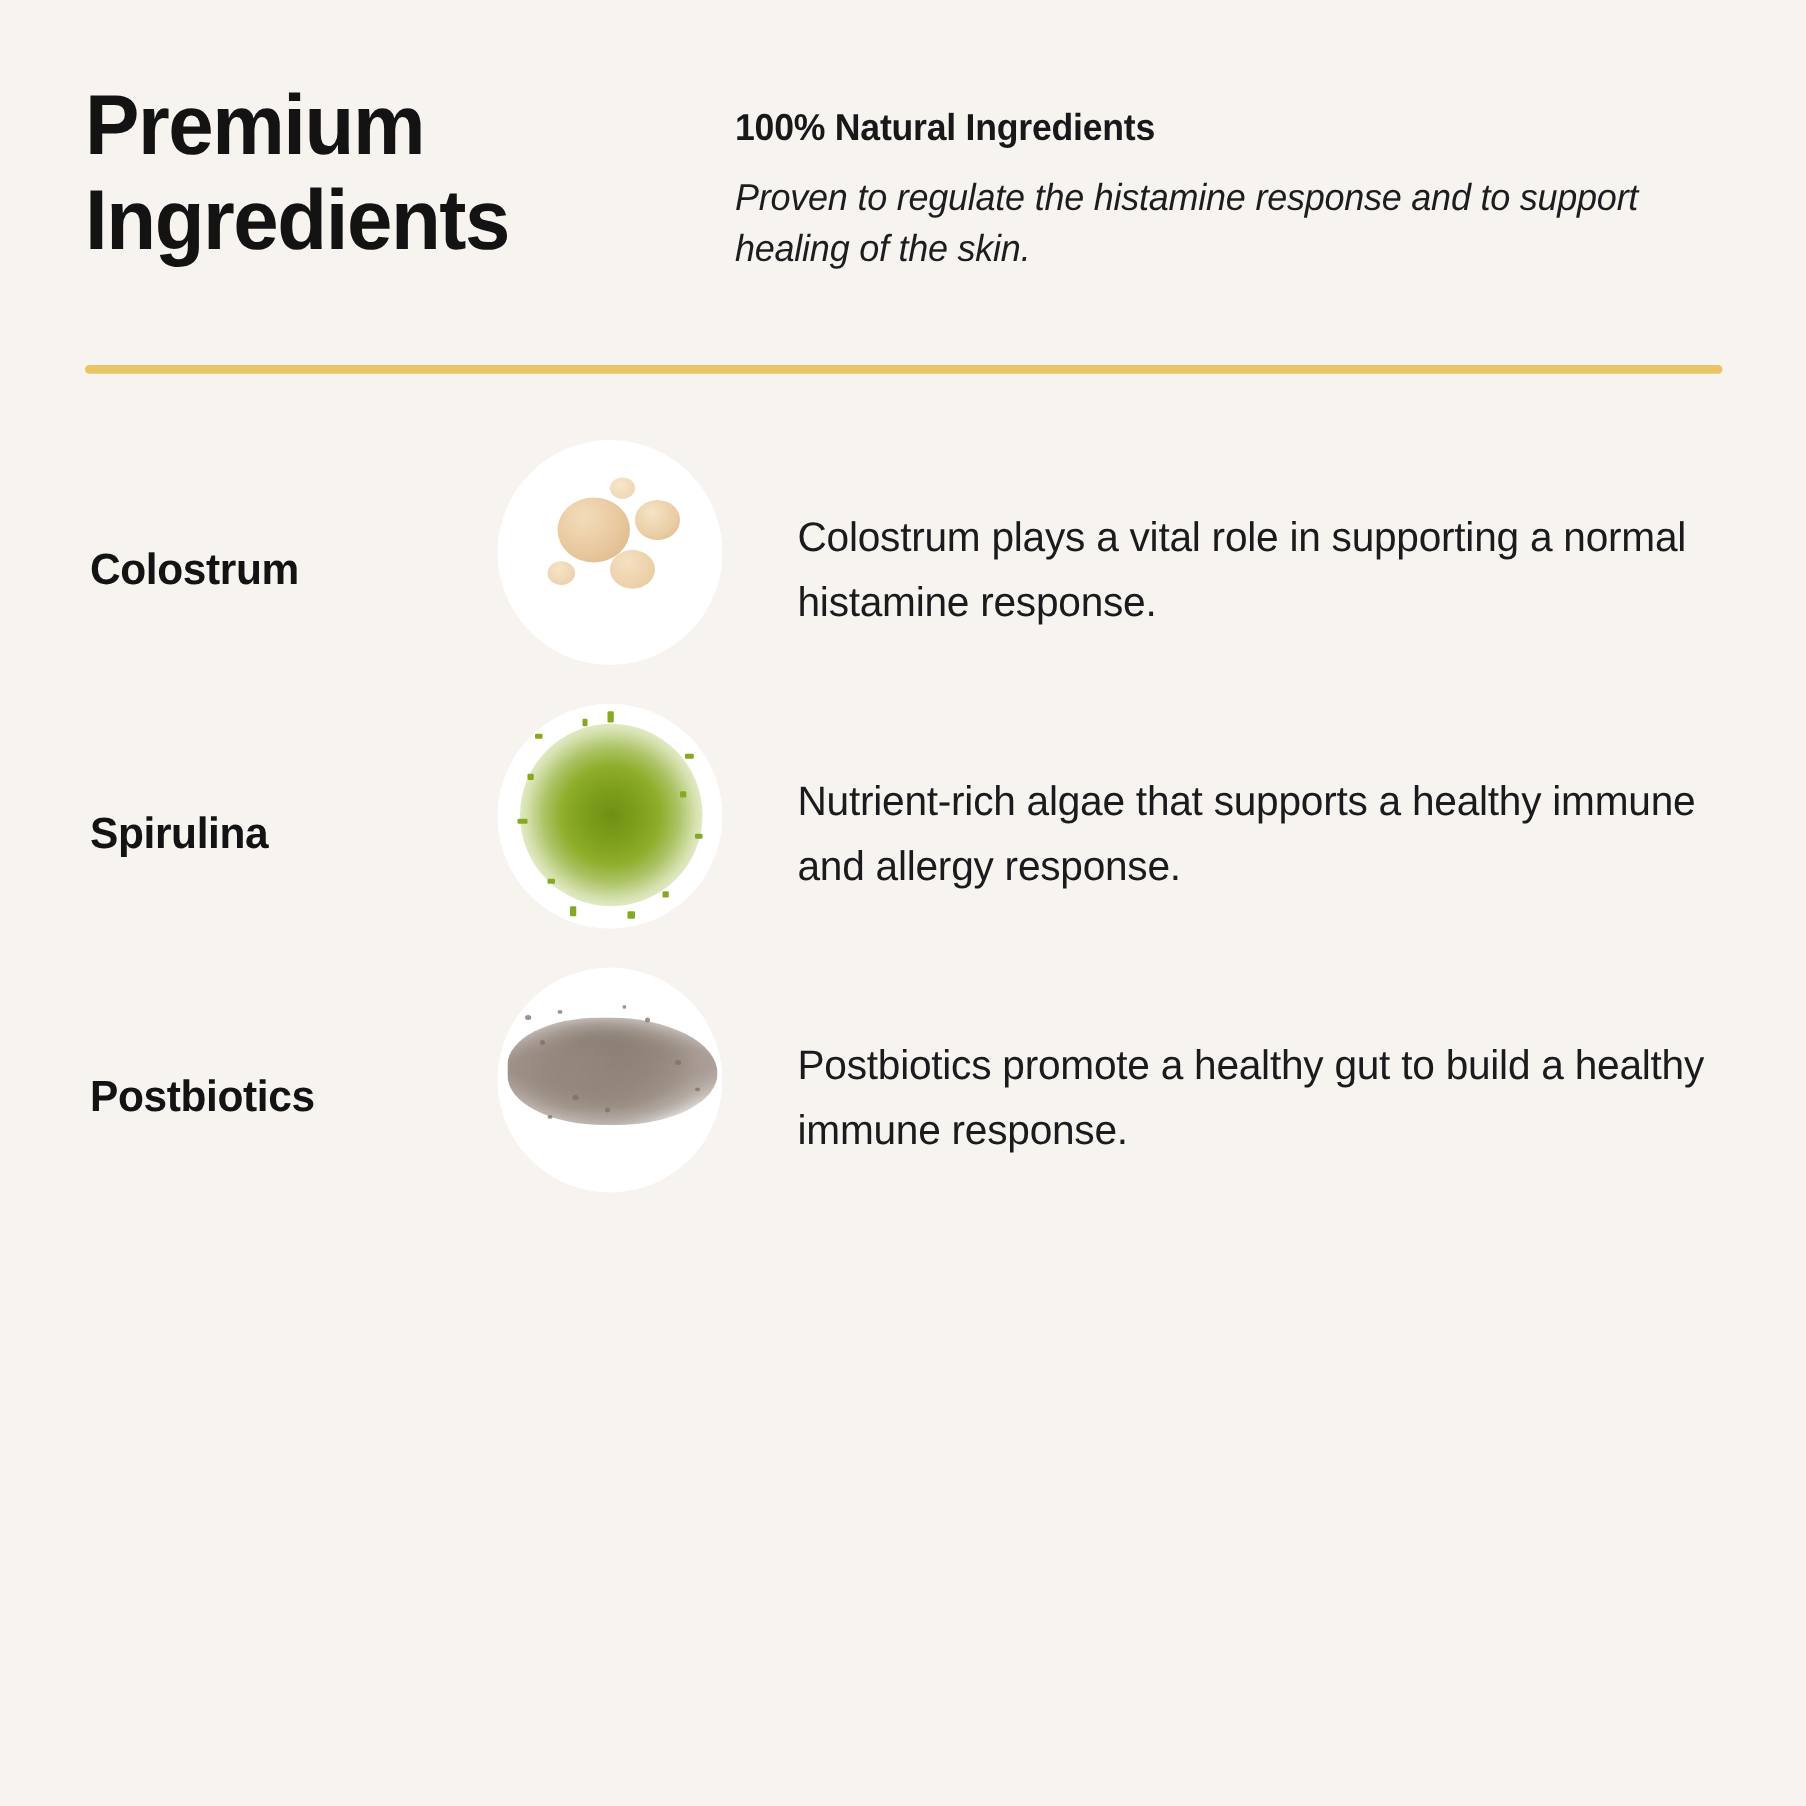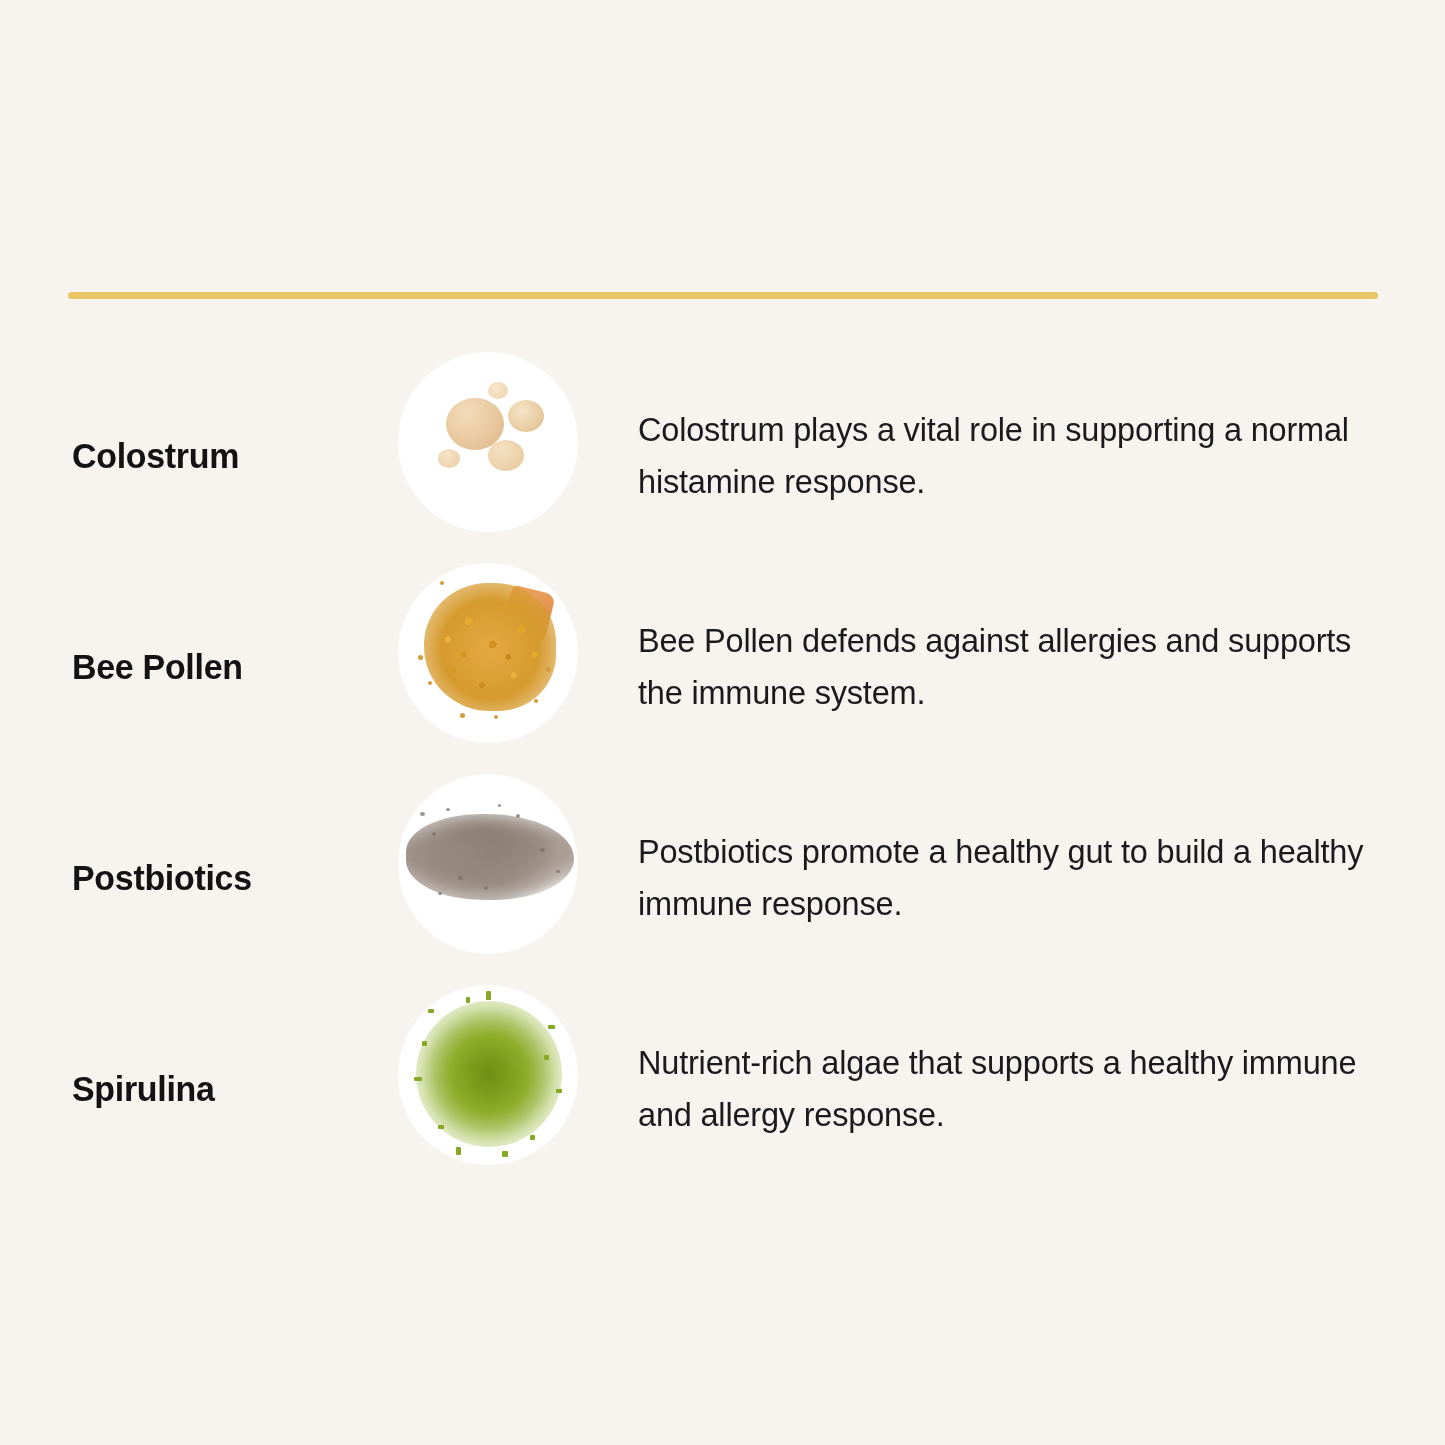--- a/index.html
+++ b/index.html
@@ -237,77 +237,50 @@
     position: absolute;
     background: #86a822;
     border-radius: 1px;
   }
 </style>
 </head>
 <body>
 
 <div class="page">
 
+  <div class="header">
+    <div class="header-left">
+      <h1 class="page-title">Premium
+Ingredients</h1>
+    </div>
+    <div class="header-right">
+      <div class="header-kicker">100% Natural Ingredients</div>
+      <div class="header-sub">Proven to regulate the histamine response and to support healing of the skin.</div>
+    </div>
+  </div>
 
   <div class="divider"></div>
 
   <div class="rows">
 
     <div class="row">
       <div class="row-label">Colostrum</div>
       <div class="row-media">
         <div class="media-circle">
           <div class="drop d1"></div>
           <div class="drop d2"></div>
           <div class="drop d3"></div>
           <div class="drop d4"></div>
           <div class="drop d5"></div>
         </div>
       </div>
       <div class="row-desc">Colostrum plays a vital role in supporting a normal histamine response.</div>
     </div>
 
-    <div class="row">
-      <div class="row-label">Bee Pollen</div>
-      <div class="row-media">
-        <div class="media-circle">
-          <div class="pollen-scoop"></div>
-          <div class="pollen-heap"></div>
-          <div class="pollen-speck" style="left:20px;top:92px;width:5px;height:5px;"></div>
-          <div class="pollen-speck" style="left:30px;top:118px;width:4px;height:4px;"></div>
-          <div class="pollen-speck" style="left:148px;top:104px;width:5px;height:5px;"></div>
-          <div class="pollen-speck" style="left:62px;top:150px;width:5px;height:5px;"></div>
-          <div class="pollen-speck" style="left:96px;top:152px;width:4px;height:4px;"></div>
-          <div class="pollen-speck" style="left:136px;top:136px;width:4px;height:4px;"></div>
-          <div class="pollen-speck" style="left:42px;top:18px;width:4px;height:4px;"></div>
-        </div>
-      </div>
-      <div class="row-desc">Bee Pollen defends against allergies and supports the immune system.</div>
-    </div>
-
-
-    <div class="row">
-      <div class="row-label">Postbiotics</div>
-      <div class="row-media">
-        <div class="media-circle">
-          <div class="powder-smear"></div>
-          <div class="powder-grit" style="left:22px;top:38px;width:5px;height:4px;"></div>
-          <div class="powder-grit" style="left:34px;top:58px;width:4px;height:4px;"></div>
-          <div class="powder-grit" style="left:48px;top:34px;width:4px;height:3px;"></div>
-          <div class="powder-grit" style="left:60px;top:102px;width:5px;height:4px;"></div>
-          <div class="powder-grit" style="left:86px;top:112px;width:4px;height:4px;"></div>
-          <div class="powder-grit" style="left:118px;top:40px;width:4px;height:4px;"></div>
-          <div class="powder-grit" style="left:142px;top:74px;width:5px;height:4px;"></div>
-          <div class="powder-grit" style="left:158px;top:96px;width:4px;height:3px;"></div>
-          <div class="powder-grit" style="left:100px;top:30px;width:3px;height:3px;"></div>
-          <div class="powder-grit" style="left:40px;top:118px;width:4px;height:3px;"></div>
-        </div>
-      </div>
-      <div class="row-desc">Postbiotics promote a healthy gut to build a healthy immune response.</div>
-    </div>
+
 
     <div class="row">
       <div class="row-label">Spirulina</div>
       <div class="row-media">
         <div class="media-circle">
           <div class="spiru-burst"></div>
           <div class="spiru-spark" style="left:88px;top:6px;width:5px;height:9px;"></div>
           <div class="spiru-spark" style="left:30px;top:24px;width:6px;height:4px;"></div>
           <div class="spiru-spark" style="left:150px;top:40px;width:7px;height:4px;"></div>
           <div class="spiru-spark" style="left:16px;top:92px;width:8px;height:4px;"></div>
@@ -317,14 +290,34 @@
           <div class="spiru-spark" style="left:132px;top:150px;width:5px;height:5px;"></div>
           <div class="spiru-spark" style="left:40px;top:140px;width:6px;height:4px;"></div>
           <div class="spiru-spark" style="left:24px;top:56px;width:5px;height:5px;"></div>
           <div class="spiru-spark" style="left:146px;top:70px;width:5px;height:5px;"></div>
           <div class="spiru-spark" style="left:68px;top:12px;width:4px;height:6px;"></div>
         </div>
       </div>
       <div class="row-desc">Nutrient-rich algae that supports a healthy immune and allergy response.</div>
     </div>
 
+    <div class="row">
+      <div class="row-label">Postbiotics</div>
+      <div class="row-media">
+        <div class="media-circle">
+          <div class="powder-smear"></div>
+          <div class="powder-grit" style="left:22px;top:38px;width:5px;height:4px;"></div>
+          <div class="powder-grit" style="left:34px;top:58px;width:4px;height:4px;"></div>
+          <div class="powder-grit" style="left:48px;top:34px;width:4px;height:3px;"></div>
+          <div class="powder-grit" style="left:60px;top:102px;width:5px;height:4px;"></div>
+          <div class="powder-grit" style="left:86px;top:112px;width:4px;height:4px;"></div>
+          <div class="powder-grit" style="left:118px;top:40px;width:4px;height:4px;"></div>
+          <div class="powder-grit" style="left:142px;top:74px;width:5px;height:4px;"></div>
+          <div class="powder-grit" style="left:158px;top:96px;width:4px;height:3px;"></div>
+          <div class="powder-grit" style="left:100px;top:30px;width:3px;height:3px;"></div>
+          <div class="powder-grit" style="left:40px;top:118px;width:4px;height:3px;"></div>
+        </div>
+      </div>
+      <div class="row-desc">Postbiotics promote a healthy gut to build a healthy immune response.</div>
+    </div>
+
   </div>
 </div>
 
 </body></html>

